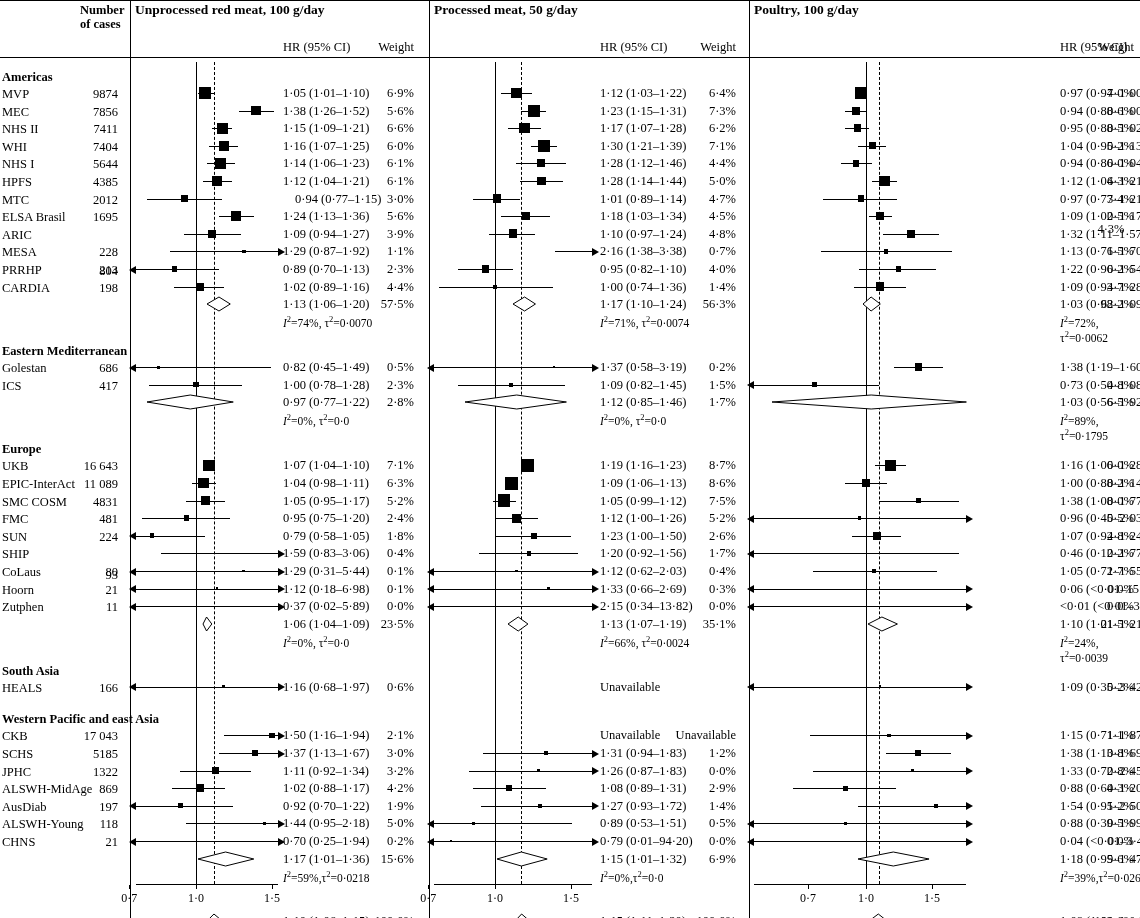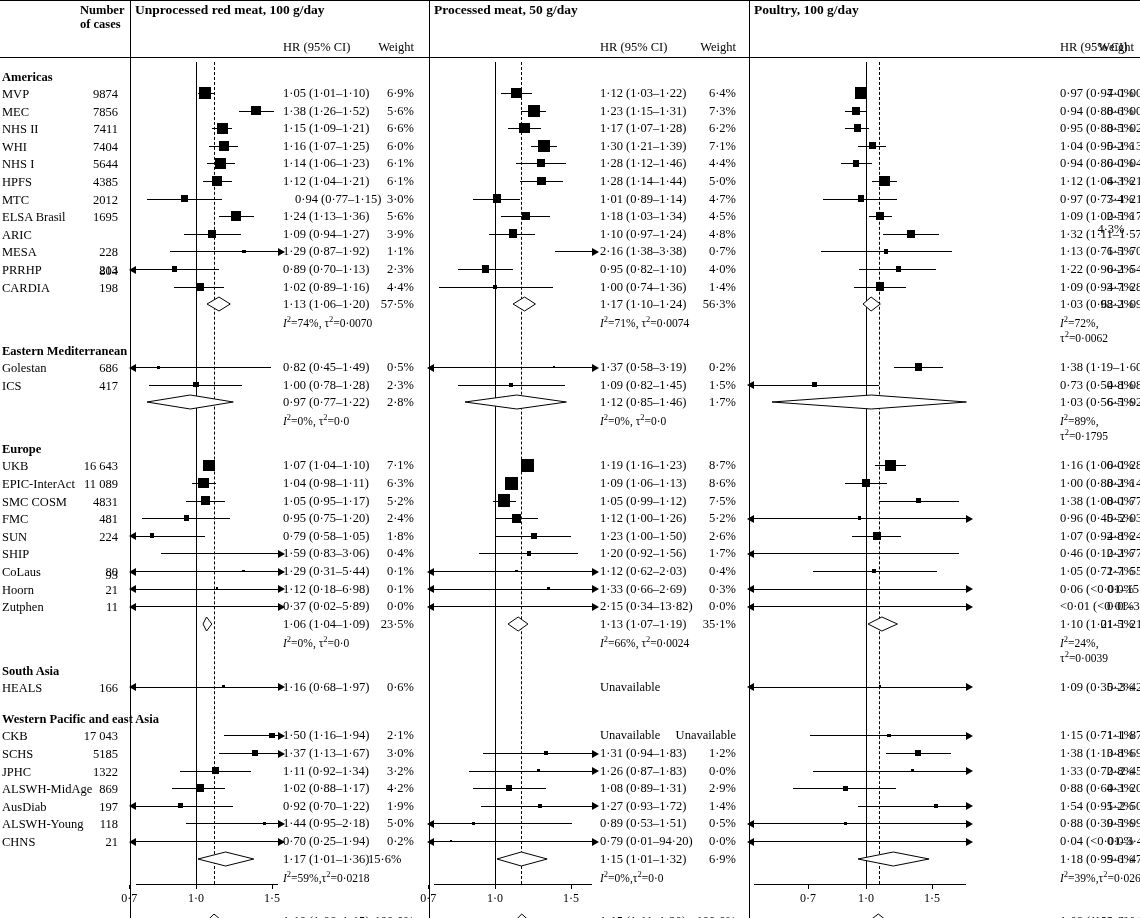--- a/index.html
+++ b/index.html
@@ -587,21 +587,21 @@
     <div class="abs t" style="left: 690px; top: 835px; width: 46px; text-align: right;">0·0%</div>
     <div class="cibar" style="left: 754px; top: 841px; width: 212px;"></div>
     <div class="arrowL" style="left: 747px; top: 837.5px;"></div>
     <div class="arrowR" style="left: 966px; top: 837.5px;"></div>
     <div class="abs t" style="left: 1060px; top: 835px;">0·04 (&lt;0·01–3·49)</div>
     <div class="abs t" style="left: 1088px; top: 835px; width: 46px; text-align: right;">0·0%</div>
     <svg width="59.76956335777223" height="18" style="position: absolute; left: 195.865px; top: 849.6px;">
       <polygon points="2,9 29.56355489339012,2 57.76956335777223,9 29.56355489339012,16" fill="#fff" stroke="#000" stroke-width="1"></polygon>
     </svg>
     <div class="abs t" style="left: 283px; top: 852.6px;">1·17 (1·01–1·36)</div>
-    <div class="abs t" style="left: 368px; top: 852.6px; width: 46px; text-align: left; font-family: Liberation Serif, serif;">15·6%</div>
+    <div class="abs t" style="left: 368px; top: 852.6px; width: 46px; text-align: right; font-family: Liberation Serif, serif;">15·6%</div>
     <svg width="54.173951913024894" height="18" style="position: absolute; left: 494.865px; top: 849.6px;">
       <polygon points="2,9 26.33176684845455,2 52.173951913024894,9 26.33176684845455,16" fill="#fff" stroke="#000" stroke-width="1"></polygon>
     </svg>
     <div class="abs t" style="left: 600px; top: 852.6px;">1·15 (1·01–1·32)</div>
     <div class="abs t" style="left: 690px; top: 852.6px; width: 46px; text-align: right;">6·9%</div>
     <svg width="75.06080228751682" height="18" style="position: absolute; left: 855.651px; top: 849.6px;">
       <polygon points="2,9 37.291101707525854,2 73.06080228751682,9 37.291101707525854,16" fill="#fff" stroke="#000" stroke-width="1"></polygon>
     </svg>
     <div class="abs t" style="left: 1060px; top: 852.6px;">1·18 (0·95–1·47)</div>
     <div class="abs t" style="left: 1088px; top: 852.6px; width: 46px; text-align: right;">9·6%</div>

